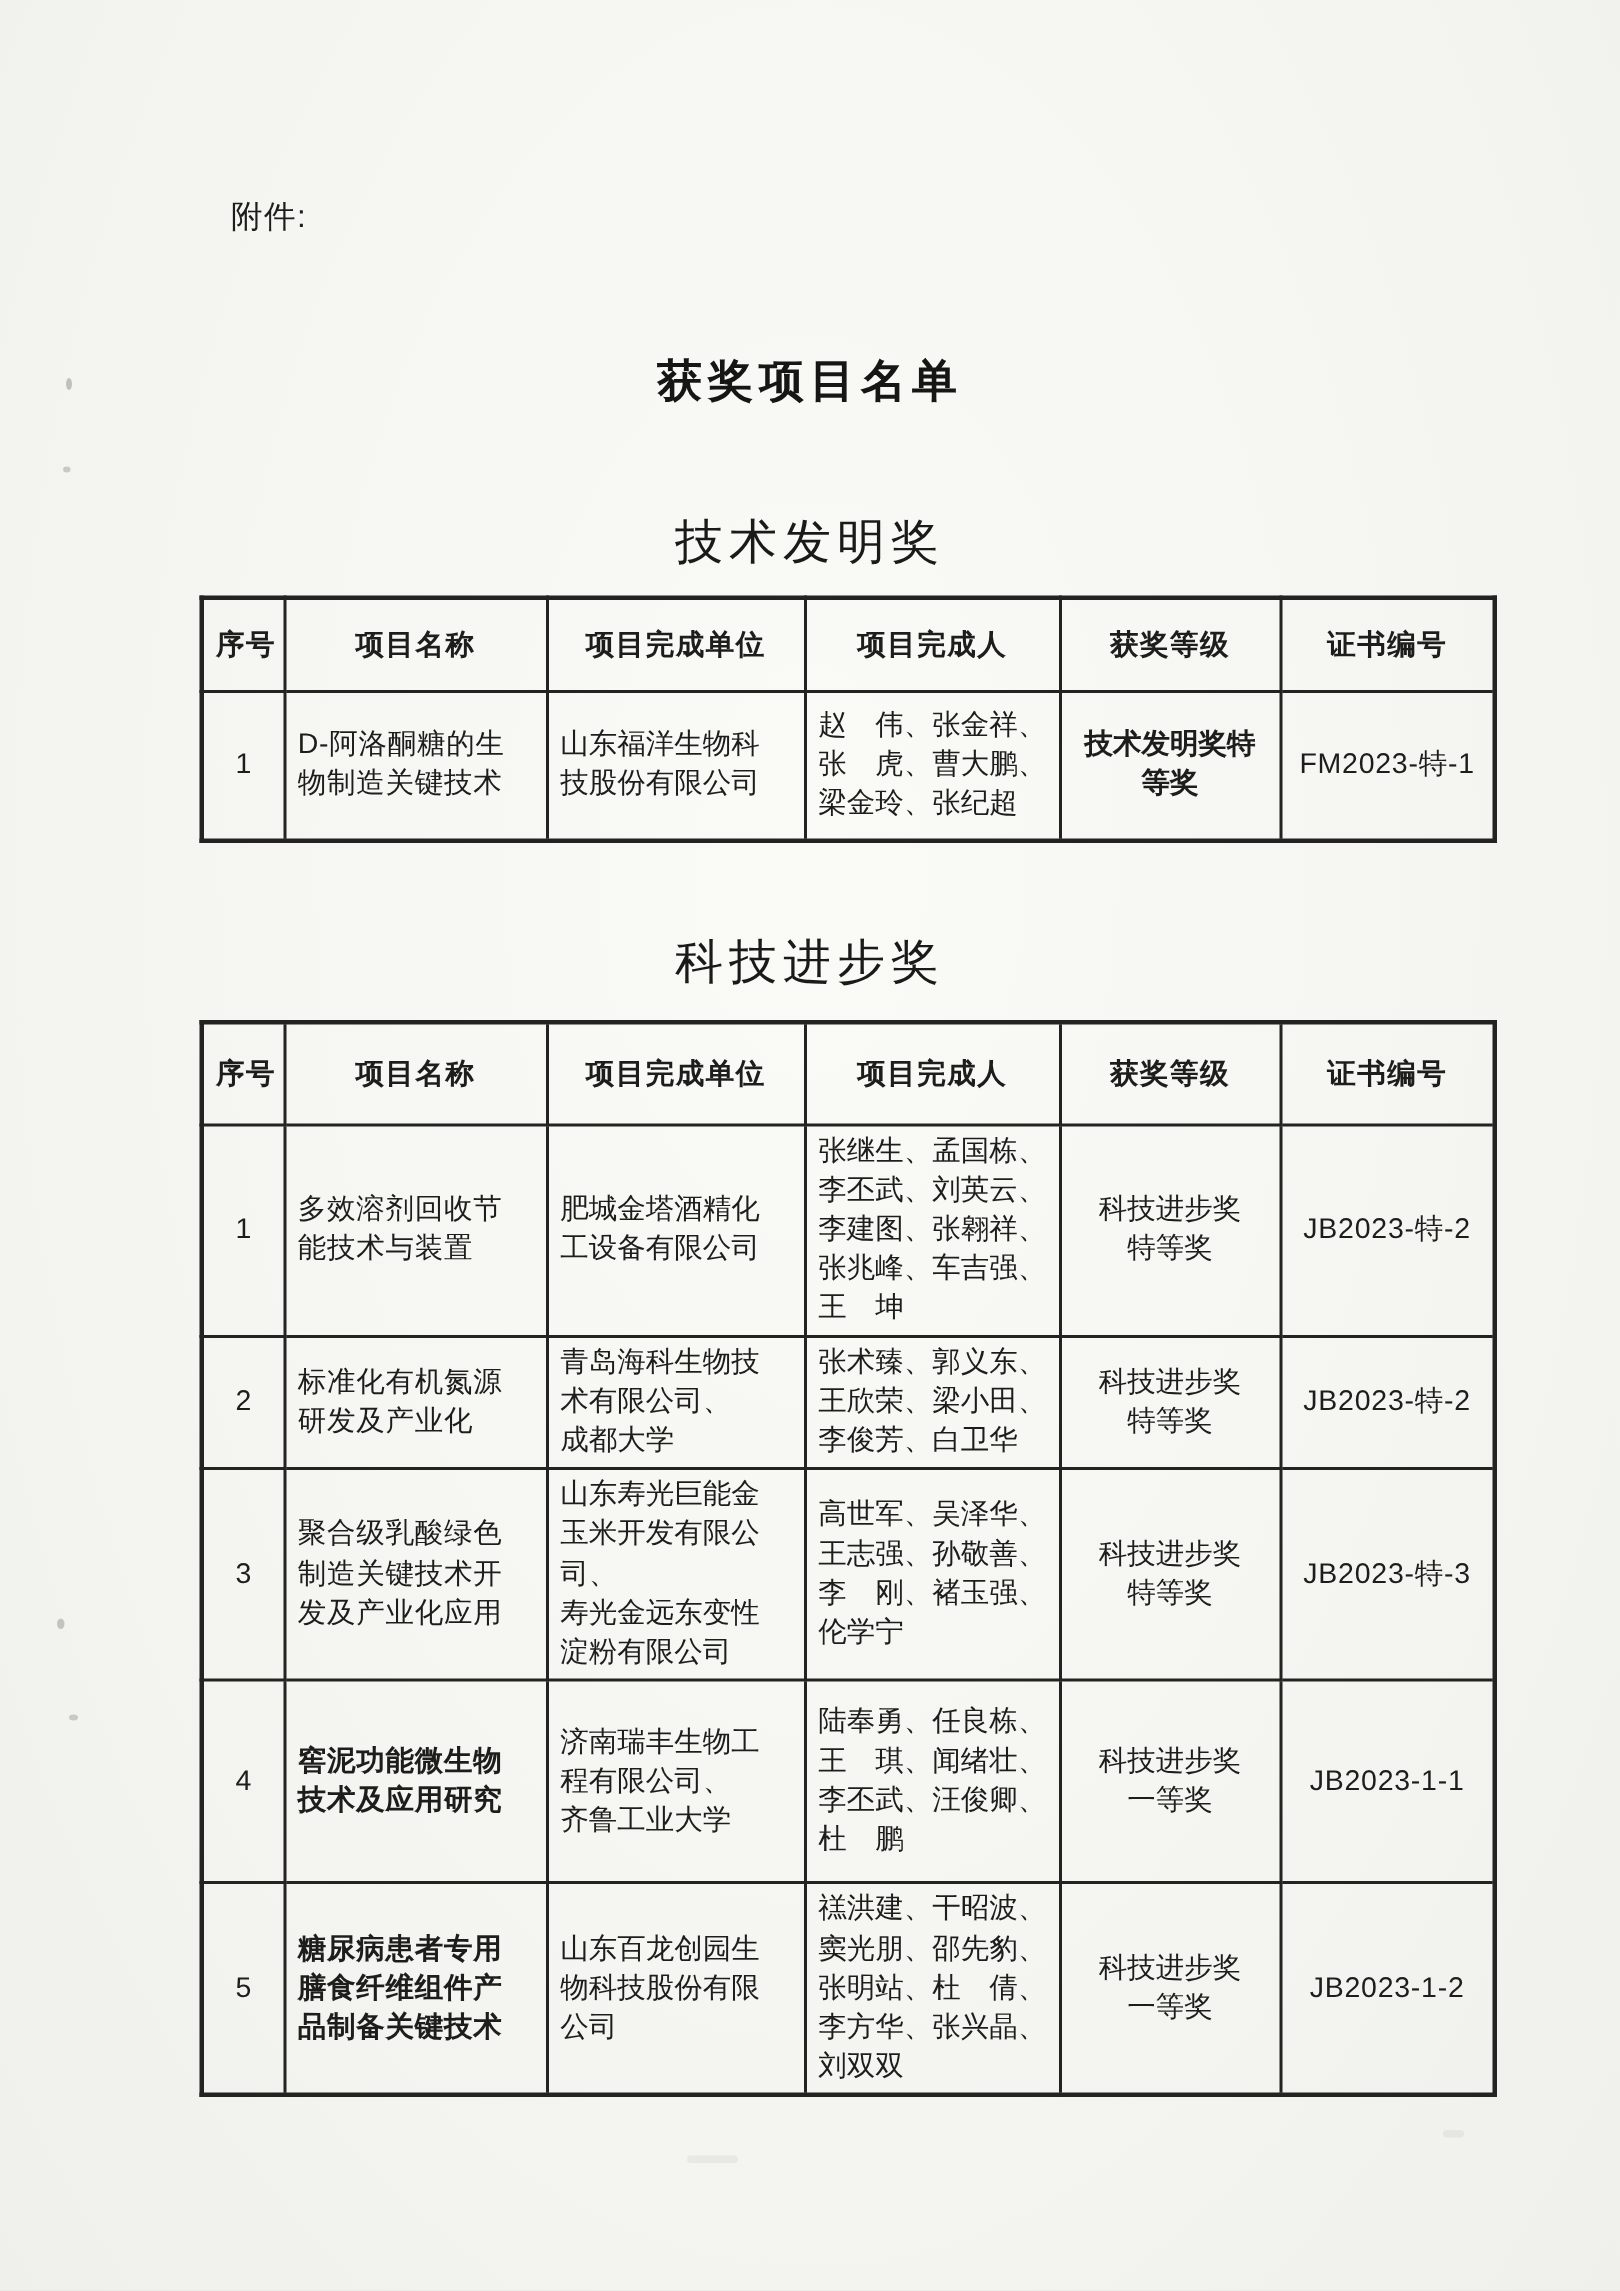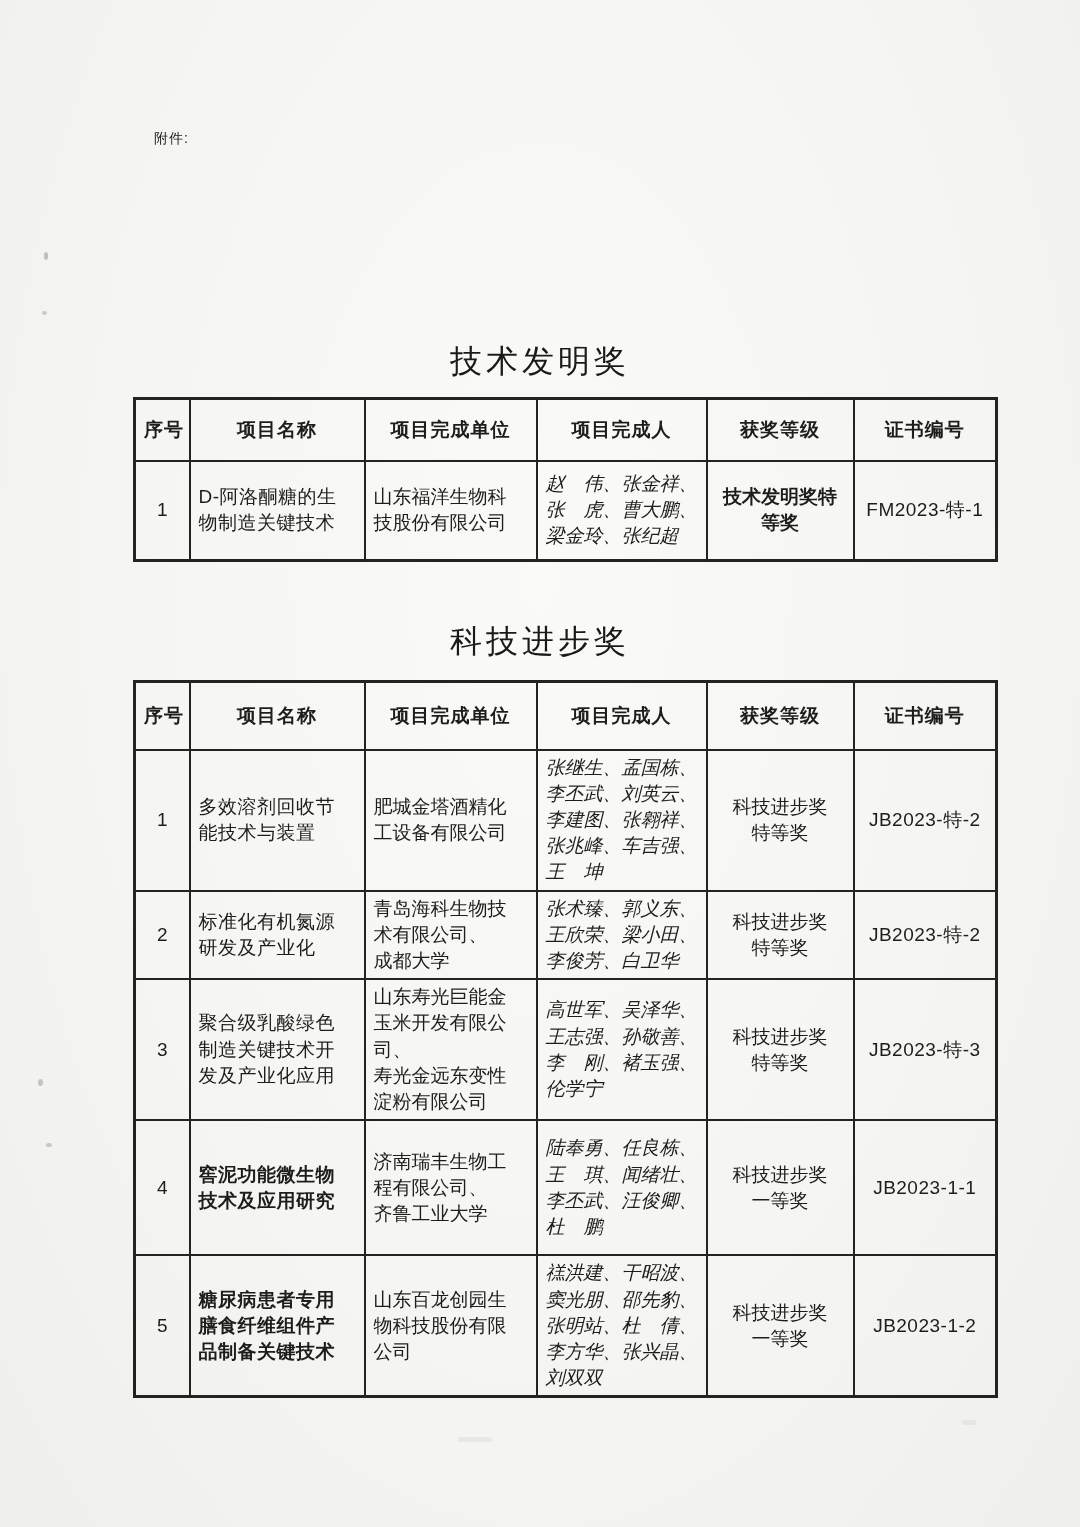--- a/index.html
+++ b/index.html
@@ -5,21 +5,21 @@
   html,body { margin:0; padding:0; }
   body { width:1080px; height:1527px; background:#e9e9e6; }
   .page {
     position:relative; width:1080px; height:1527px; overflow:hidden;
     background:radial-gradient(ellipse at 50% 38%, #fafaf7 0%, #f5f5f2 55%, #efefec 100%);
     font-family:"Liberation Sans","DejaVu Sans",sans-serif;
     color:#1d1d1b;
   }
   .attachment {
     position:absolute; left:154px; top:130px;
-    font-size:14px; font-weight:500; letter-spacing:1px;
+    font-size:21px; font-weight:500; letter-spacing:1px;
   }
   .title-line {
     position:absolute; left:0; width:100%; text-align:center;
     font-family:"Liberation Serif","DejaVu Serif",serif;
     font-weight:700; color:#161614;
   }
   .title-1 { top:178px; font-size:31px; letter-spacing:1px; }
   .title-2 { top:234px; font-size:30px; letter-spacing:4px; }
   .section-heading {
     position:absolute; left:0; width:100%; text-align:center;
@@ -52,21 +52,21 @@
   #table2 tbody tr.r1 { height:134px; }
   #table2 tbody tr.r2 { height:88px; }
   #table2 tbody tr.r3 { height:137px; }
   #table2 tbody tr.r4 { height:135px; }
   #table2 tbody tr.r5 { height:125px; }
 
   .award td { font-size:19px; line-height:1.38; white-space:pre-line; }
   .c-no      { text-align:center; }
   .c-project { text-align:left; padding-left:12px; letter-spacing:.5px; }
   .c-org     { text-align:left; padding-left:12px; }
-  .c-people  { text-align:left; font-size:18.5px; padding:4px 6px 4px 10px;font-style:italic; }
+  .c-people  { text-align:left; font-size:18.5px; padding:4px 6px 4px 10px; }
   .c-grade   { text-align:center; }
   .c-cert    { text-align:center; letter-spacing:.5px; white-space:nowrap; }
   .w-bold    { font-weight:700; }
   .w-semi    { font-weight:600;margin-top:32px; }
 
   .speck { position:absolute; background:#96968f; border-radius:50%; }
   .s1 { left:44px;  top:252px;  width:4px;  height:8px;  opacity:.55; }
   .s2 { left:42px;  top:311px;  width:5px;  height:4px;  opacity:.45; }
   .s3 { left:38px;  top:1079px; width:5px;  height:7px;  opacity:.5;  }
   .s4 { left:46px;  top:1143px; width:6px;  height:4px;  opacity:.45; }
@@ -80,20 +80,21 @@
 
   <span class="speck s1"></span>
   <span class="speck s2"></span>
   <span class="speck s3"></span>
   <span class="speck s4"></span>
   <span class="speck s5"></span>
   <span class="speck s6"></span>
 
   <div class="attachment">附件:</div>
 
+  <div class="title-line title-2">获奖项目名单</div>
 
   <div class="section-heading heading-1">技术发明奖</div>
 
   <table class="award" id="table1">
     <colgroup>
       <col style="width:55px">
         <col style="width:175px">
         <col style="width:172px">
       <col style="width:170px">
         <col style="width:147px">

